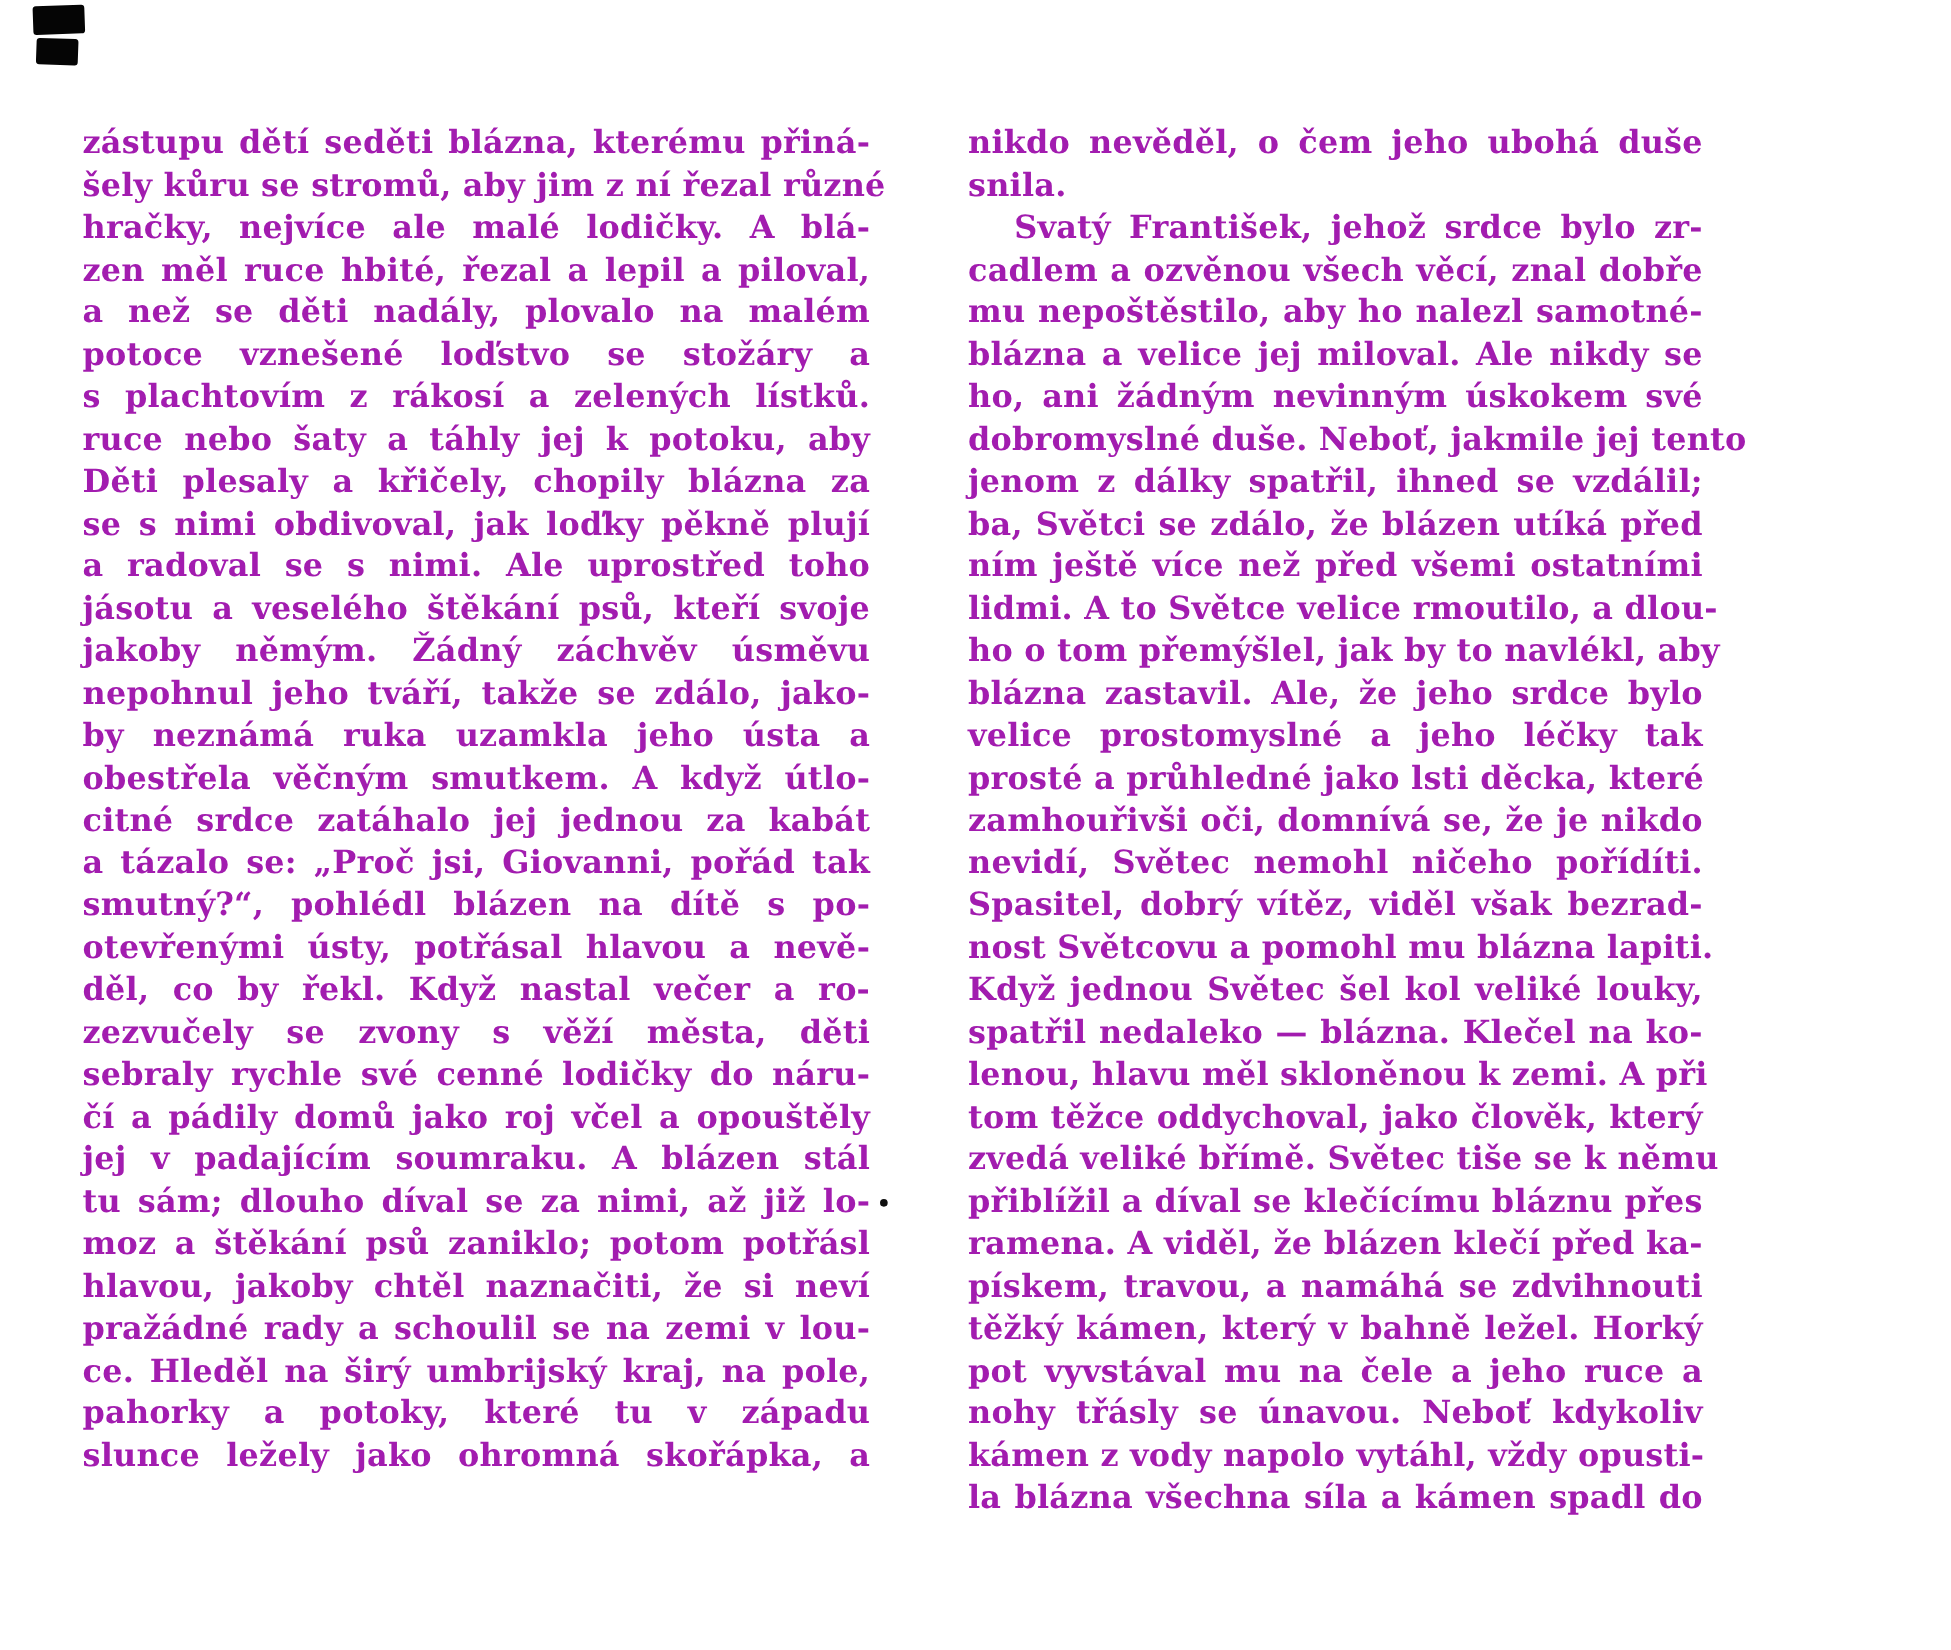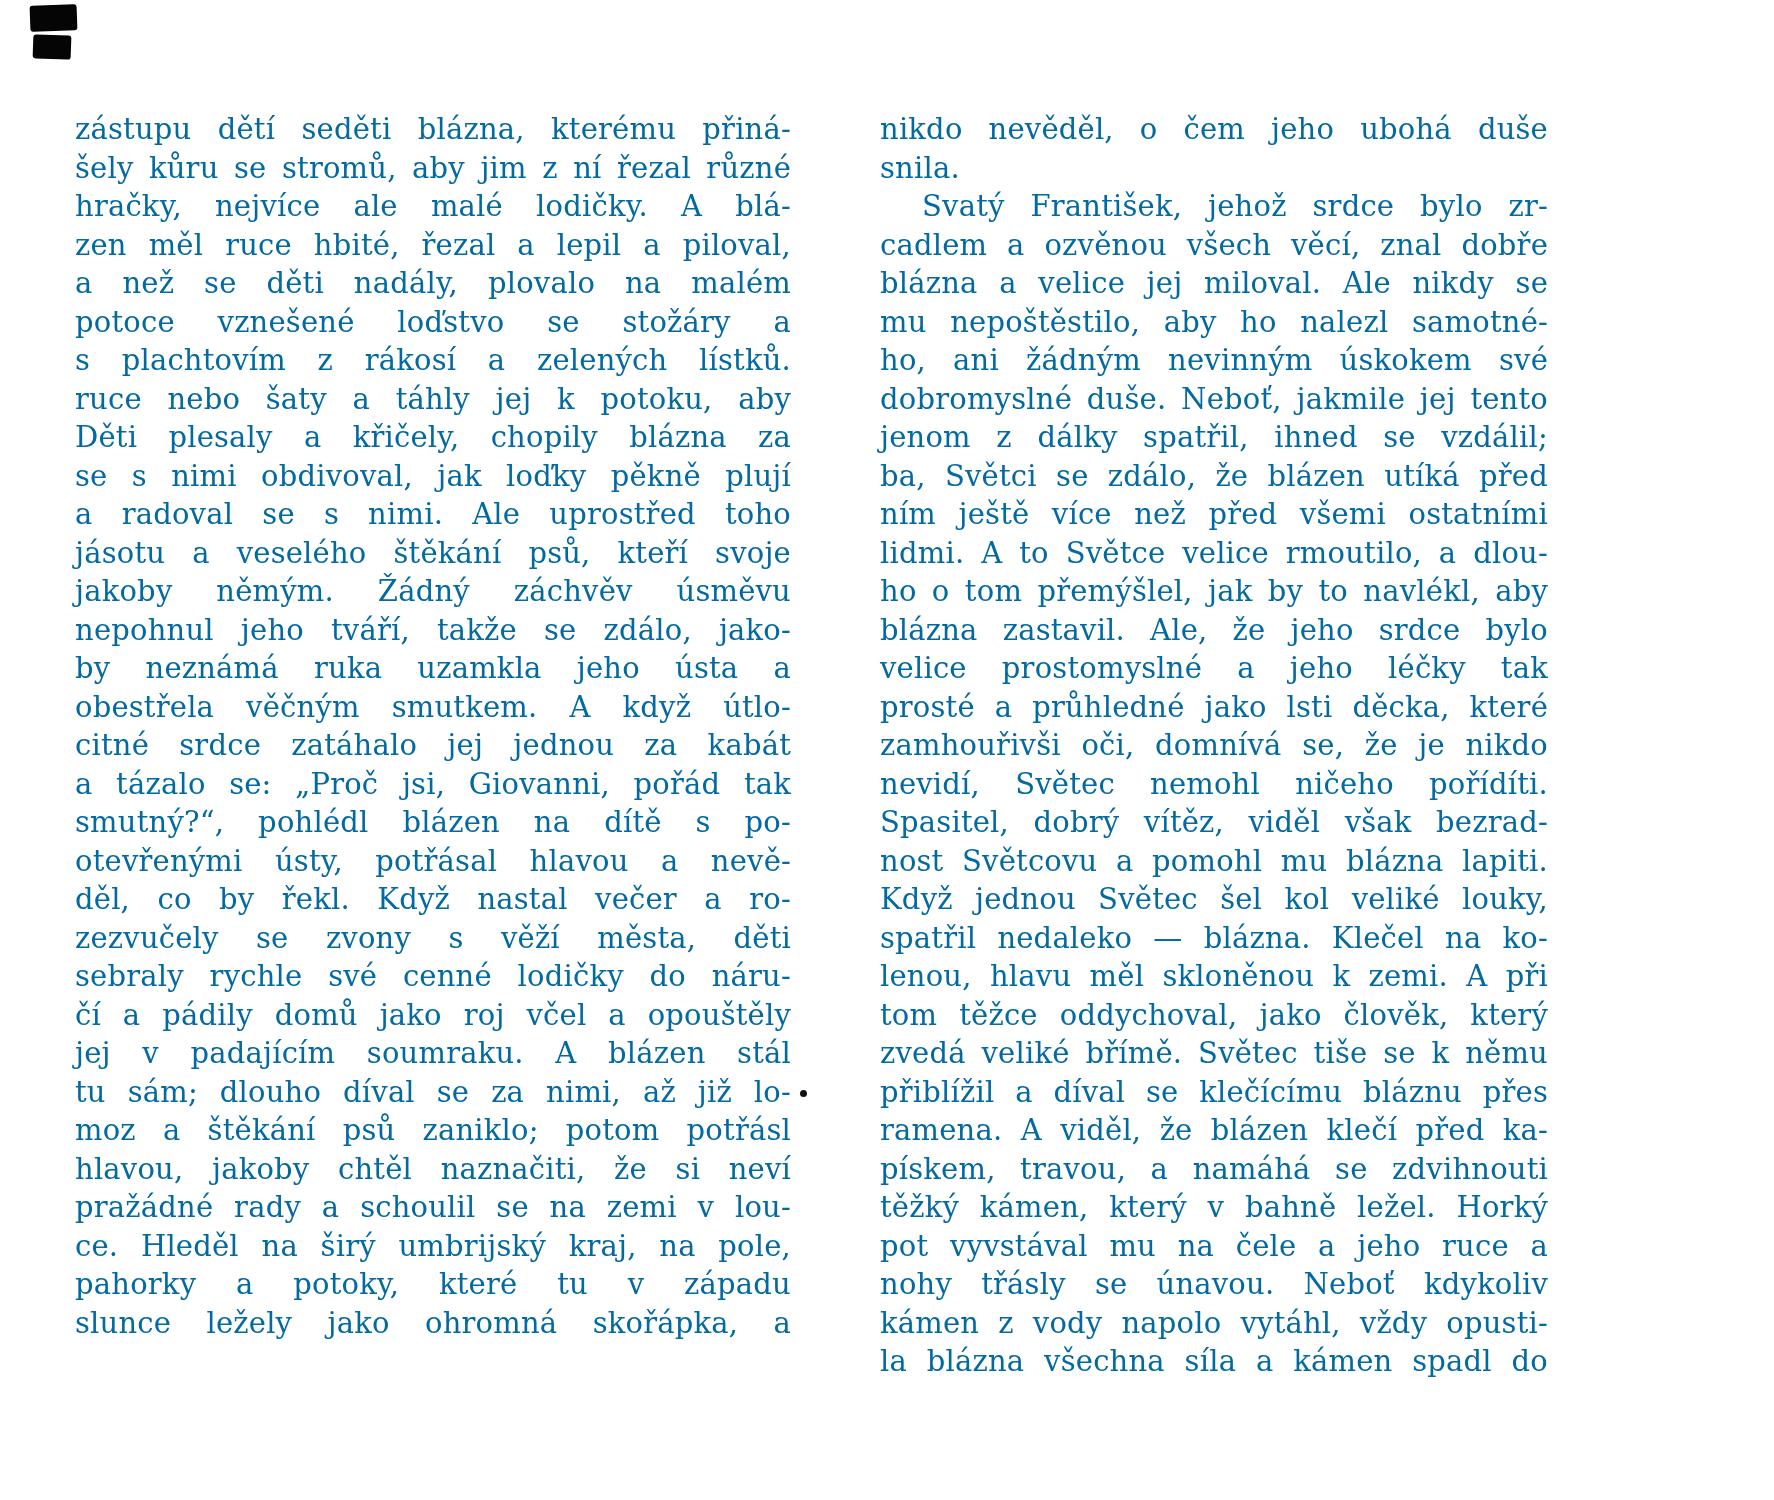--- a/index.html
+++ b/index.html
@@ -6,22 +6,22 @@
     margin: 0;
     padding: 0;
     background: #ffffff;
   }
   .page {
     position: relative;
     width: 1774px;
     height: 1500px;
     background: #ffffff;
     font-family: "DejaVu Serif", "Liberation Serif", serif;
-    font-weight: 400;
-    color: #0369a1;
+    font-weight: 700;
+    color: #a21caf;
     overflow: hidden;
   }
   .col {
     position: absolute;
     top: 110px;
   }
   .col-left  { left: 75px;  width: 716px; }
   .col-right { left: 880px; width: 668px; }
   .line {
     font-size: 29px;
@@ -95,22 +95,22 @@
       <div class="line">ce. Hleděl na širý umbrijský kraj, na pole,</div>
       <div class="line">pahorky a potoky, které tu v západu</div>
       <div class="line">slunce ležely jako ohromná skořápka, a</div>
     </div>
 
   <div class="col col-right">
       <div class="line">nikdo nevěděl, o čem jeho ubohá duše</div>
       <div class="line noj">snila.</div>
       <div class="line ind">Svatý František, jehož srdce bylo zr-</div>
       <div class="line">cadlem a ozvěnou všech věcí, znal dobře</div>
+      <div class="line">mu nepoštěstilo, aby ho nalezl samotné-</div>
       <div class="line">blázna a velice jej miloval. Ale nikdy se</div>
-      <div class="line">mu nepoštěstilo, aby ho nalezl samotné-</div>
       <div class="line">ho, ani žádným nevinným úskokem své</div>
       <div class="line">dobromyslné duše. Neboť, jakmile jej tento</div>
       <div class="line">jenom z dálky spatřil, ihned se vzdálil;</div>
       <div class="line">ba, Světci se zdálo, že blázen utíká před</div>
       <div class="line">ním ještě více než před všemi ostatními</div>
       <div class="line">lidmi. A to Světce velice rmoutilo, a dlou-</div>
       <div class="line">ho o tom přemýšlel, jak by to navlékl, aby</div>
       <div class="line">blázna zastavil. Ale, že jeho srdce bylo</div>
       <div class="line">velice prostomyslné a jeho léčky tak</div>
       <div class="line">prosté a průhledné jako lsti děcka, které</div>

